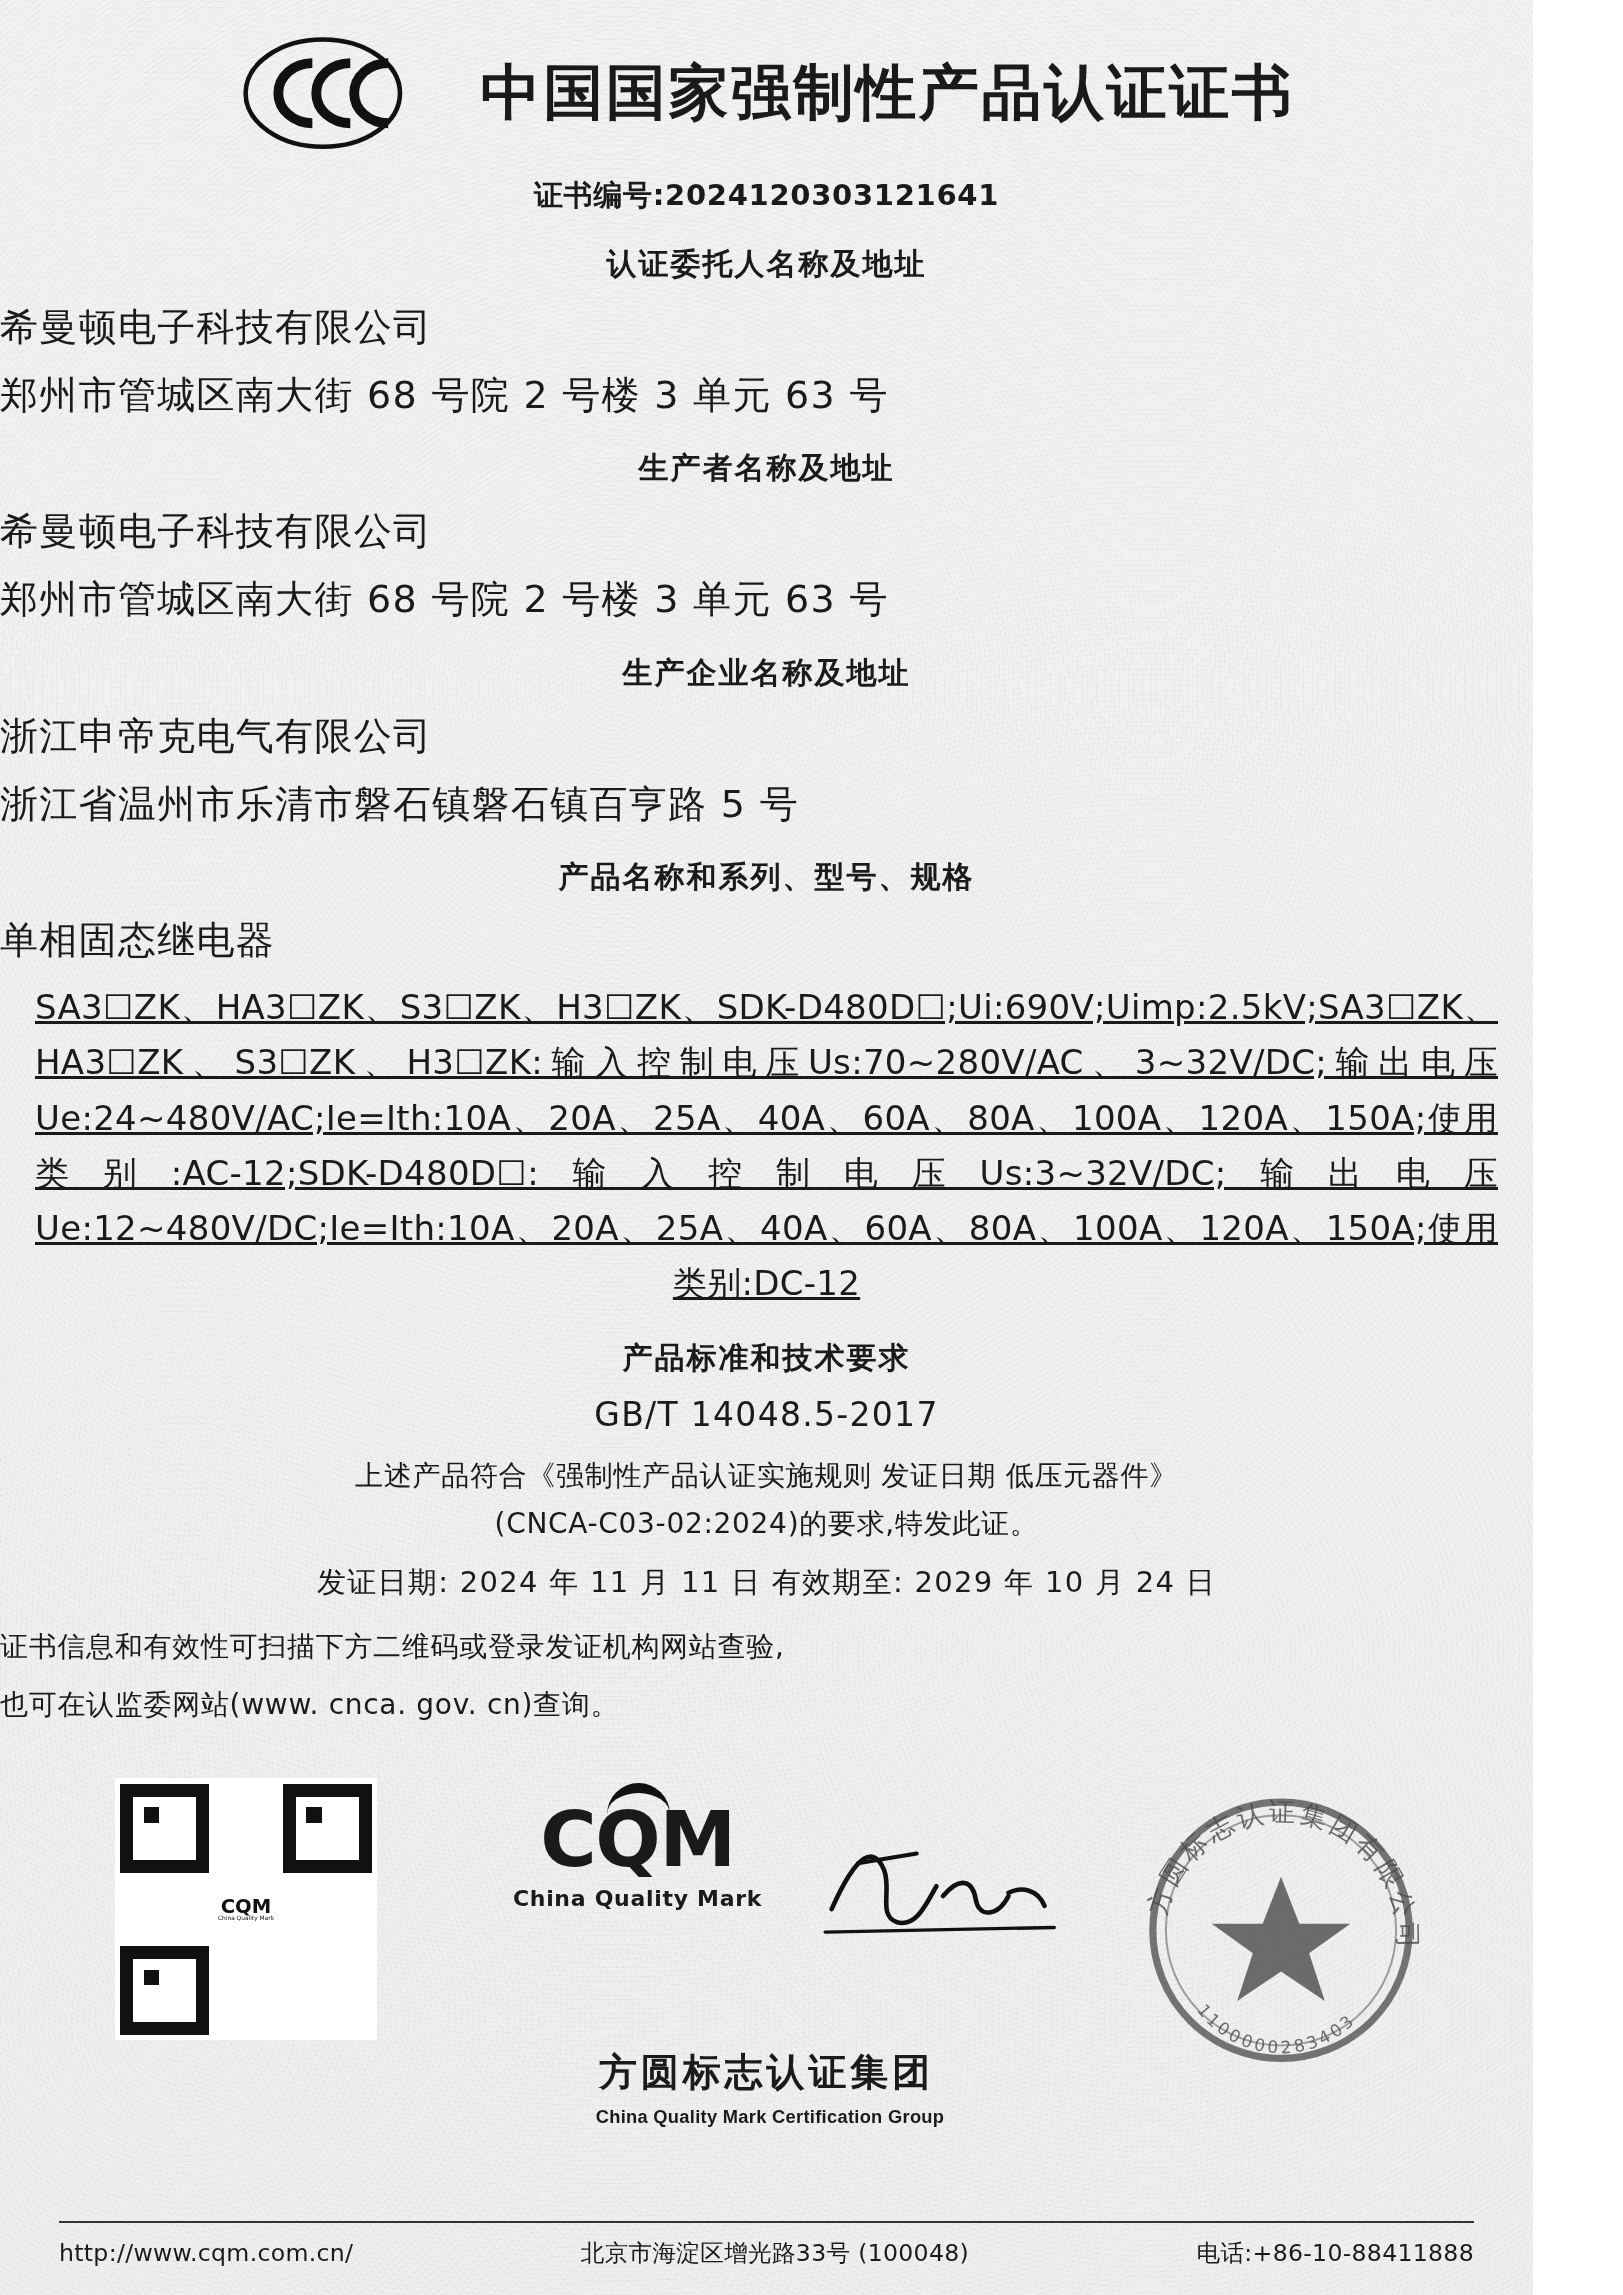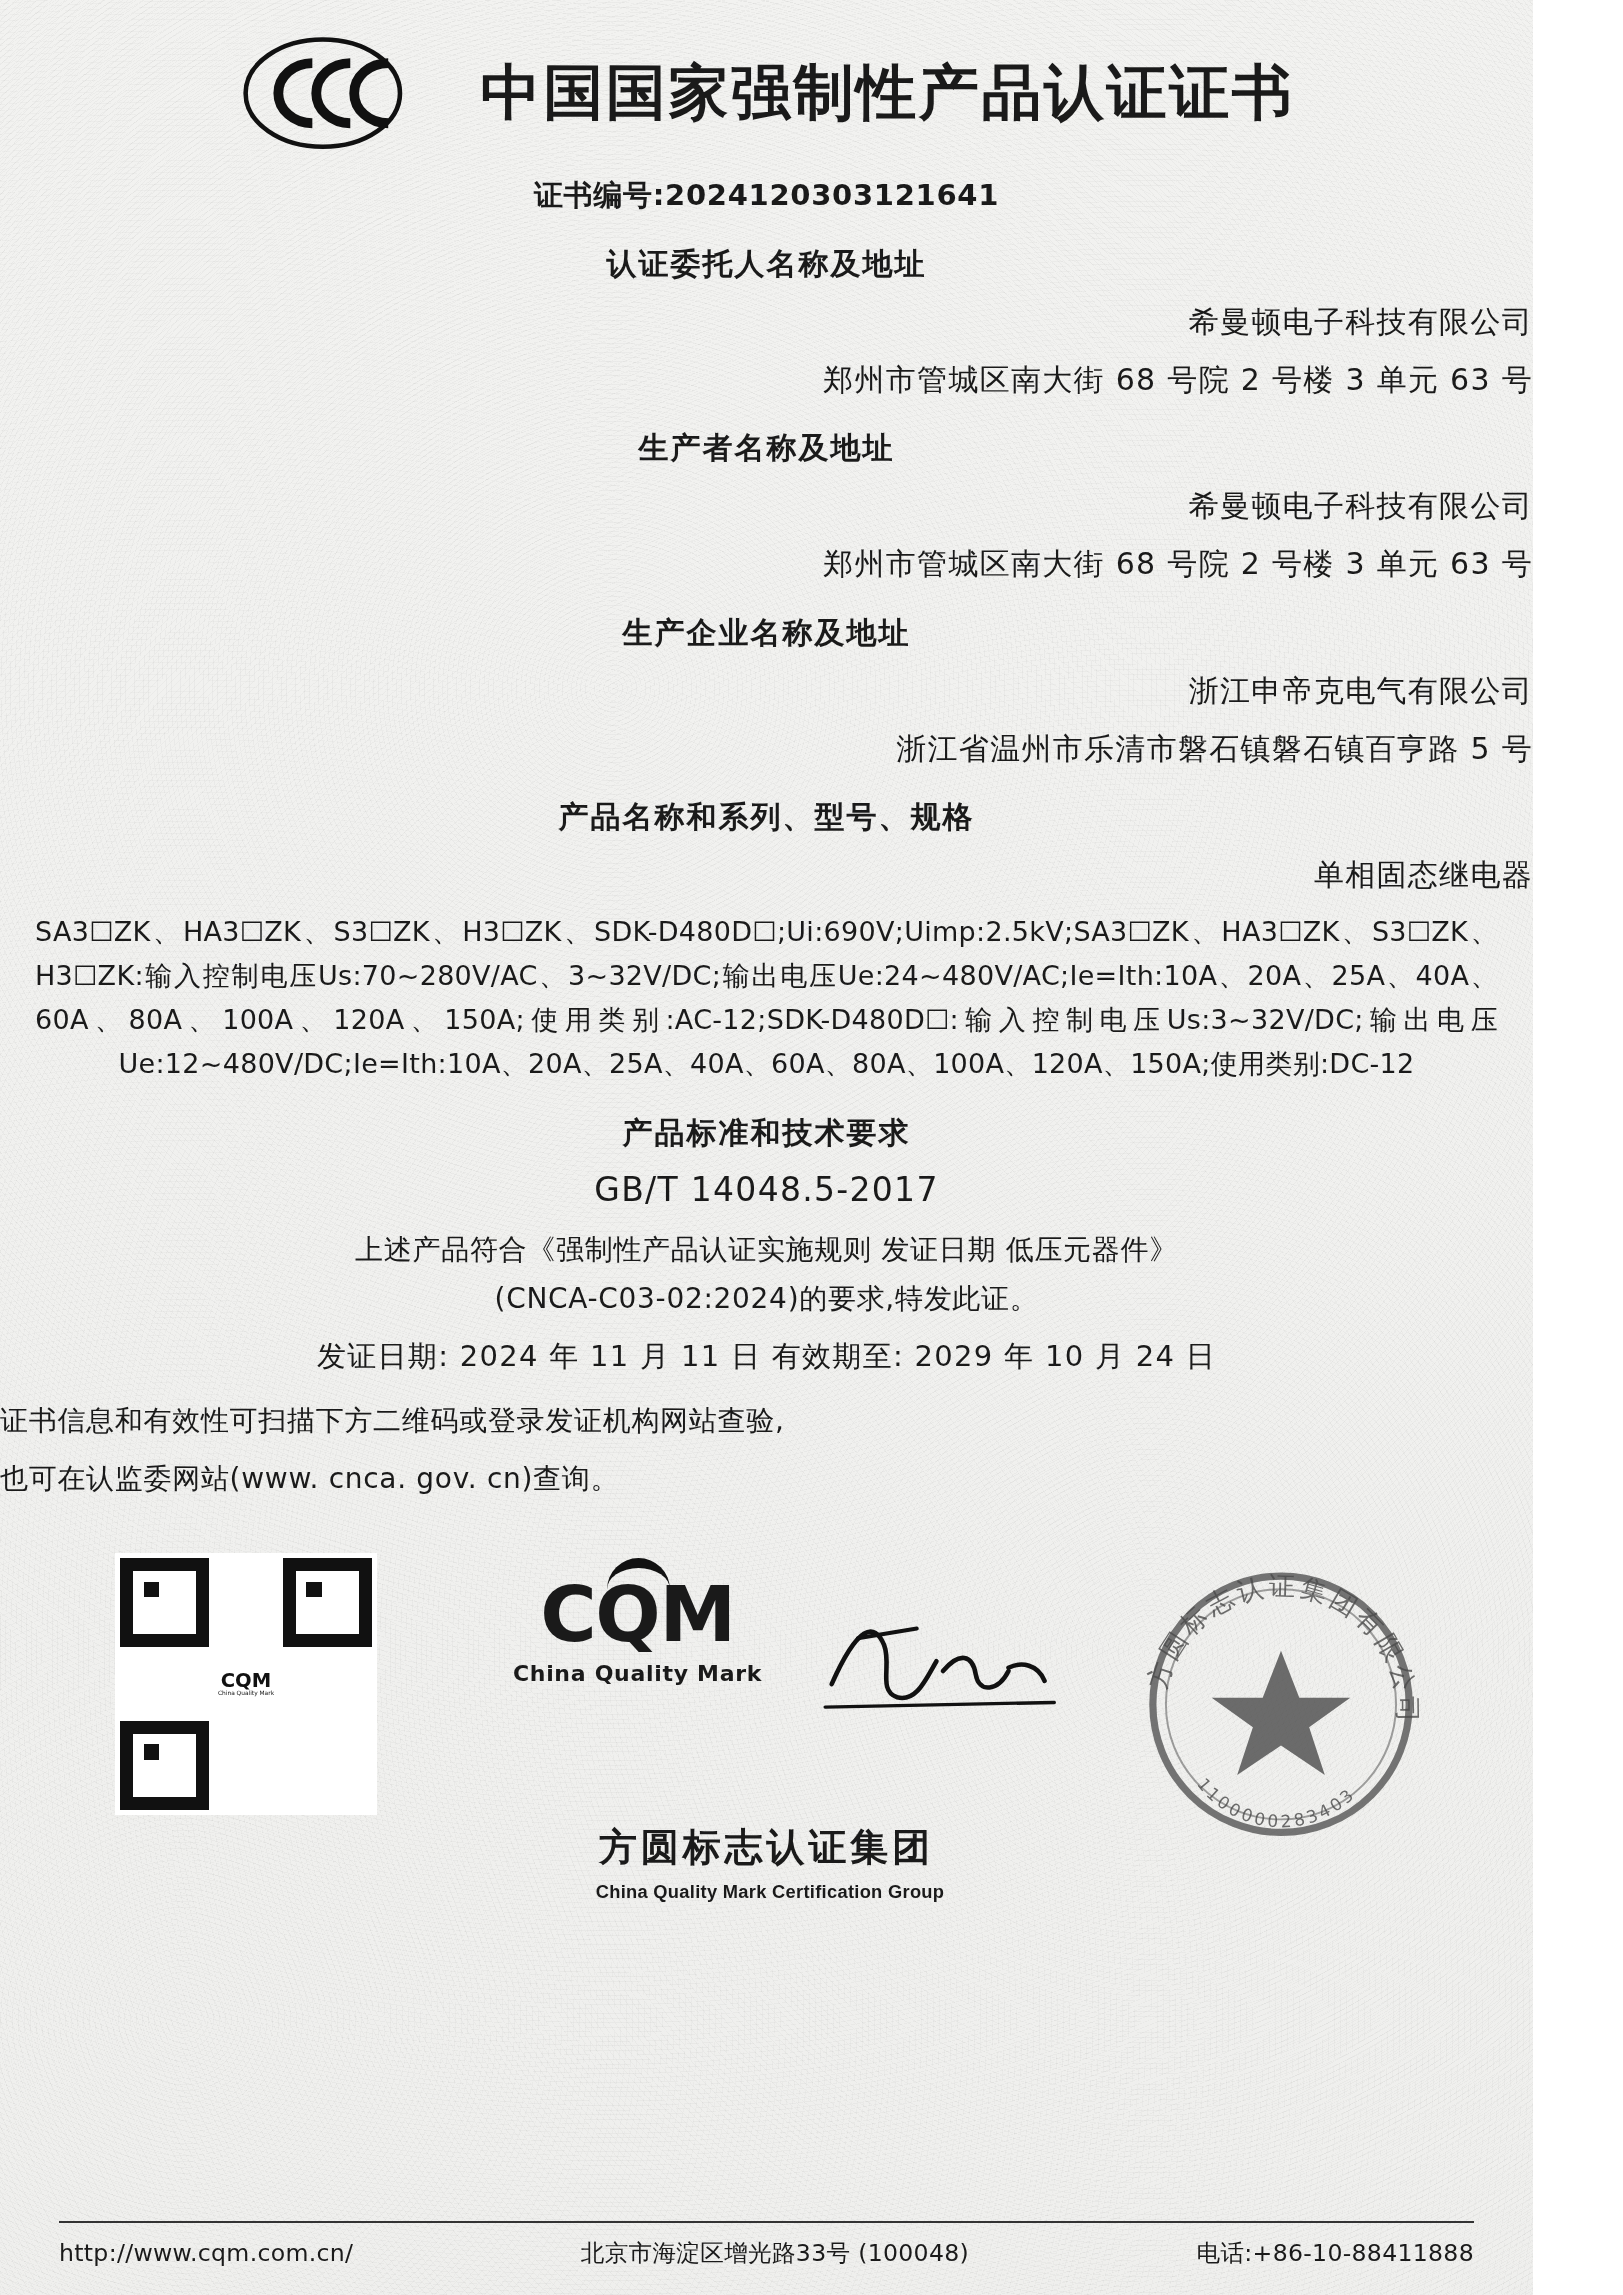--- a/index.html
+++ b/index.html
@@ -56,34 +56,35 @@
   }
   .section-label {
     text-align: center;
     font-size: 30px;
     font-weight: bold;
     margin-top: 27.5px;
     letter-spacing: 2px;
     font-family: "DejaVu Sans", sans-serif;
   }
   .section-line {
-    text-align: right;
-    font-size: 30px;
+    text-align: left;
+    font-size: 38px;
     margin-top: 17px;
     letter-spacing: 1.3px;
     font-family: "DejaVu Sans", sans-serif;
   }
   .spec-block {
     margin: 14.4px 35px 0 35px;
-    font-size: 27px;
+    font-size: 34px;
     line-height: 1.62;
     text-align: justify;
     text-align-last: center;
     letter-spacing: 0.3px;
     font-family: "DejaVu Sans", sans-serif;
+    text-decoration: underline;
   }
   .std-line {
     text-align: center;
     font-size: 33px;
     margin-top: 15.7px;
     letter-spacing: 1.3px;
     font-family: "DejaVu Sans", sans-serif;
   }
   .para {
     text-align: center;

